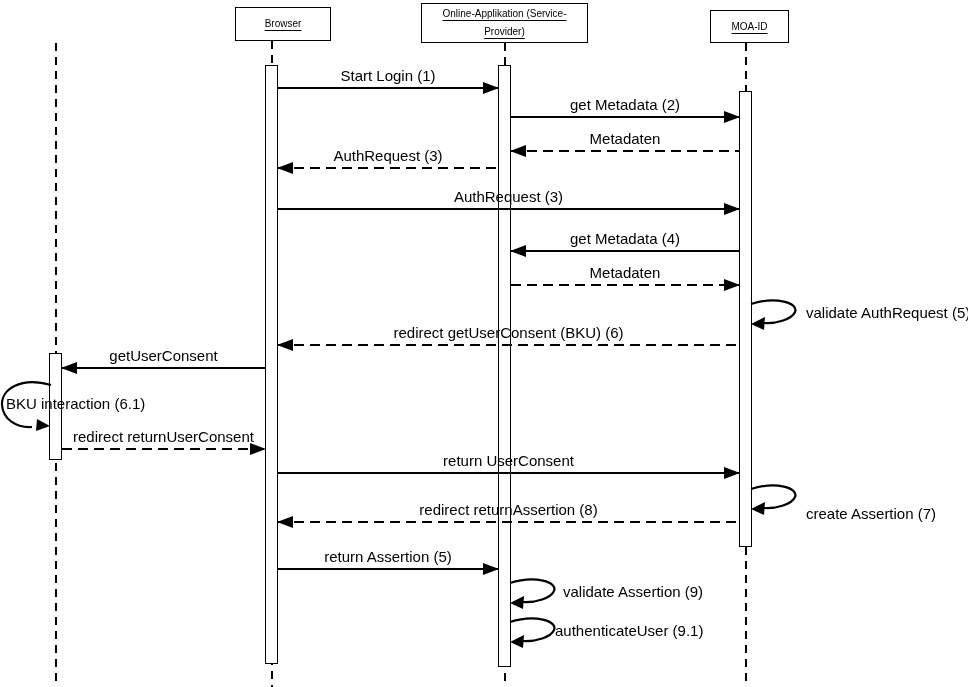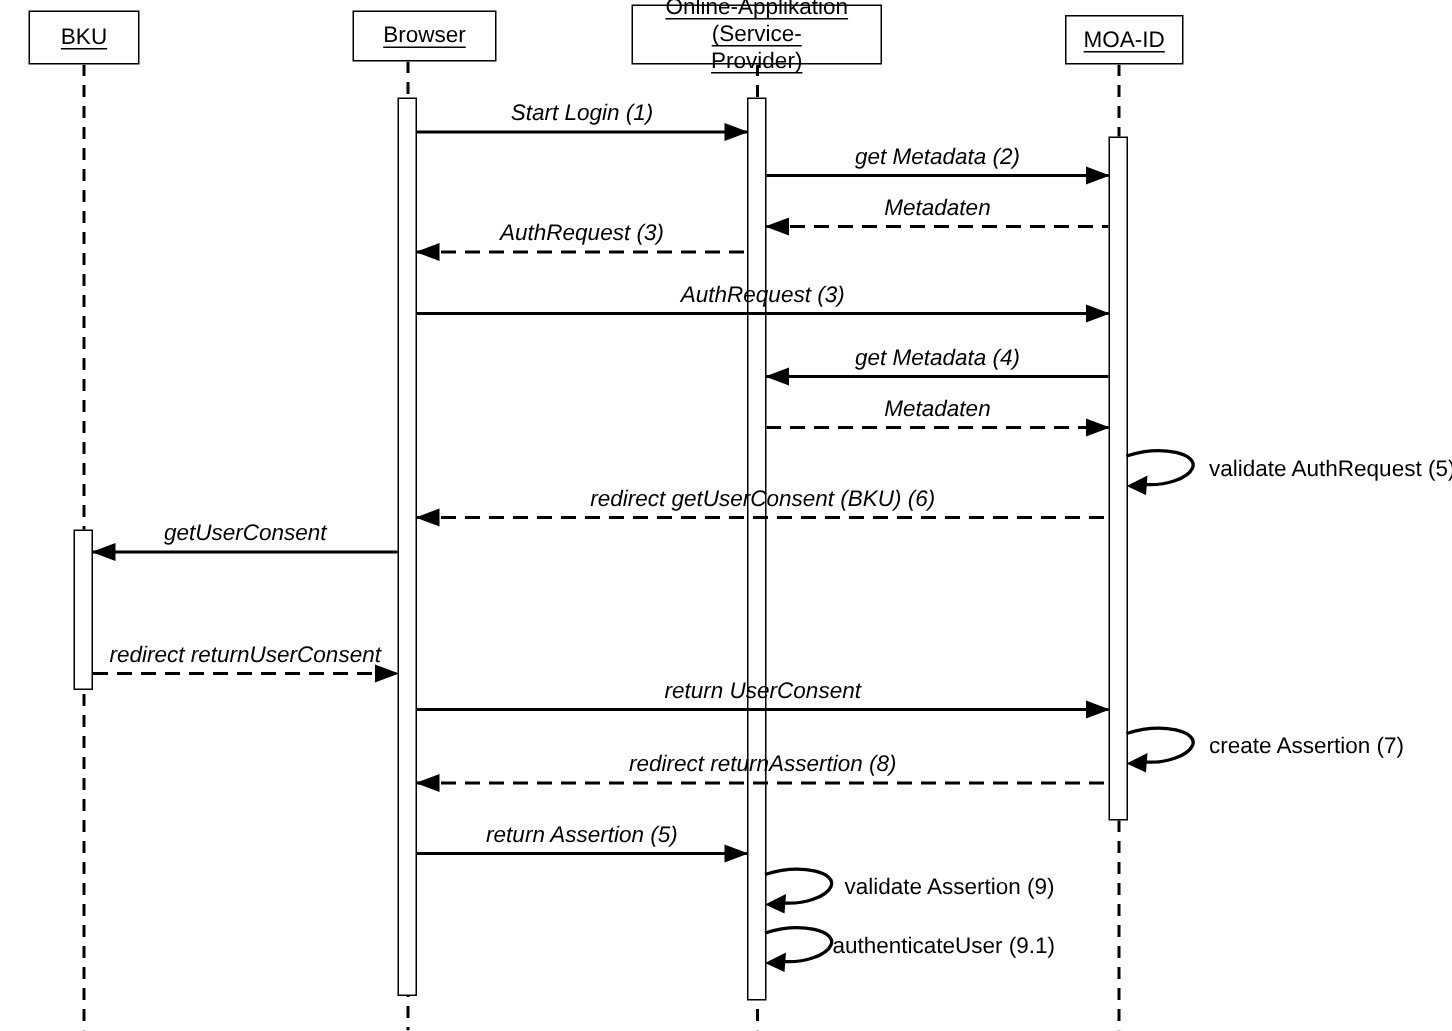--- a/index.html
+++ b/index.html
@@ -6,29 +6,29 @@
   body{width:968px;height:687px;overflow:hidden;font-family:"Liberation Sans",sans-serif;color:#000;}
   .diagram{position:relative;width:968px;height:687px;background:#fff;}
 
   
   .lifeline{position:absolute;width:1.5px;
     background:repeating-linear-gradient(180deg,#000 0 8px,transparent 8px 14px);}
 
   
   .actor{position:absolute;border:1.6px solid #000;background:#fff;box-sizing:border-box;
     display:flex;flex-direction:column;align-items:center;justify-content:center;
-    font-size:15px;line-height:18px;text-align:center;}
+    font-size:10px;line-height:18px;text-align:center;}
   .actor .u{text-decoration:underline;text-underline-offset:3px;}
 
   
   .bar{position:absolute;background:#fff;border:1.6px solid #000;box-sizing:border-box;}
 
   
   .msg{position:absolute;height:0;font-size:15px;}
-  .lbl{position:absolute;left:0;right:0;bottom:4px;text-align:center;white-space:nowrap;font-style:italic;}
+  .lbl{position:absolute;left:0;right:0;bottom:4px;text-align:center;white-space:nowrap;}
   .ln{position:absolute;left:0;right:0;top:-1px;height:2px;}
   .ln.solid{background:#000;}
   .ln.dashed{background:repeating-linear-gradient(90deg,#000 0 10px,transparent 10px 16px);}
   .ah{position:absolute;top:-6px;width:0;height:0;border-top:6px solid transparent;border-bottom:6px solid transparent;}
   .ah.r{right:-1px;border-left:16px solid #000;}
   .ah.l{left:-1px;border-right:16px solid #000;}
 
   
   .loop{position:absolute;font-size:15px;}
   .loop svg{display:block;overflow:visible;}
@@ -37,23 +37,20 @@
 </head>
 <body>
 
 <div class="diagram">
 
   <div class="lifeline" style="left:55px;top:43px;height:644px;"></div>
   <div class="lifeline" style="left:271px;top:41px;height:646px;"></div>
   <div class="lifeline" style="left:504px;top:43px;height:644px;"></div>
   <div class="lifeline" style="left:745px;top:43px;height:644px;"></div>
 
-  <div class="actor" style="left:19px;top:7px;width:74px;height:36px;">
-    <span class="u">BKU</span>
-  </div>
   <div class="actor" style="left:235px;top:7px;width:96px;height:34px;">
     <span class="u">Browser</span>
   </div>
   <div class="actor" style="left:421px;top:3px;width:167px;height:40px;">
     <span class="u">Online-Applikation (Service-</span>
     <span class="u">Provider)</span>
   </div>
   <div class="actor" style="left:710px;top:10px;width:79px;height:33px;">
     <span class="u">MOA-ID</span>
   </div>
@@ -118,39 +115,46 @@
     <span class="ln dashed"></span>
     <span class="ah l"></span>
   </div>
 
   <div class="msg" style="left:62px;top:368px;width:203px;">
     <span class="lbl">getUserConsent</span>
     <span class="ln solid"></span>
     <span class="ah l"></span>
   </div>
 
+  <div class="loop" style="left:0px;top:378px;">
+    <svg width="52" height="52" viewBox="0 0 52 52">
+      <path d="M51 7 C20 -2,1 12,2 27 C3 41,16 50,32 49" fill="none" stroke="#000" stroke-width="2.2"></path>
+      <polygon points="50,48 37,41 36,53" fill="#000"></polygon>
+    </svg>
+    <span class="loop-lbl" style="left:6px;top:17px;">BKU interaction (6.1)</span>
+  </div>
 
   <div class="msg" style="left:62px;top:449px;width:203px;">
     <span class="lbl">redirect returnUserConsent</span>
     <span class="ln dashed"></span>
     <span class="ah r"></span>
   </div>
 
   <div class="msg" style="left:278px;top:473px;width:461px;">
     <span class="lbl">return UserConsent</span>
     <span class="ln solid"></span>
     <span class="ah r"></span>
   </div>
 
   <div class="loop" style="left:750px;top:485px;">
     <svg width="52" height="28" viewBox="0 0 52 28">
       <path d="M1 4 C26 -4,49 3,45 12 C42 19,27 24,13 23" fill="none" stroke="#000" stroke-width="2.2"></path>
       <polygon points="1,24 15,17 14,30" fill="#000"></polygon>
     </svg>
-    <span class="loop-lbl" style="left:56px;top:4px;">create Assertion (7)</span>
+    <span class="loop-lbl" style="left:56px;top:20px;">create Assertion (7)</span>
   </div>
 
   <div class="msg" style="left:278px;top:522px;width:461px;">
     <span class="lbl">redirect returnAssertion (8)</span>
     <span class="ln dashed"></span>
     <span class="ah l"></span>
   </div>
 
   <div class="msg" style="left:278px;top:569px;width:220px;">
     <span class="lbl">return Assertion (5)</span>

